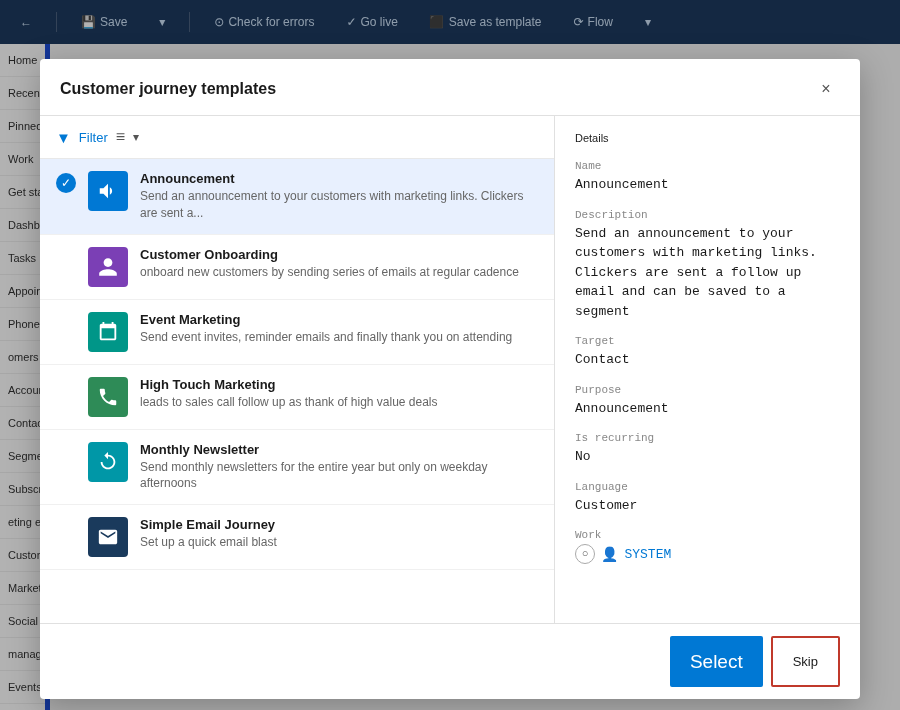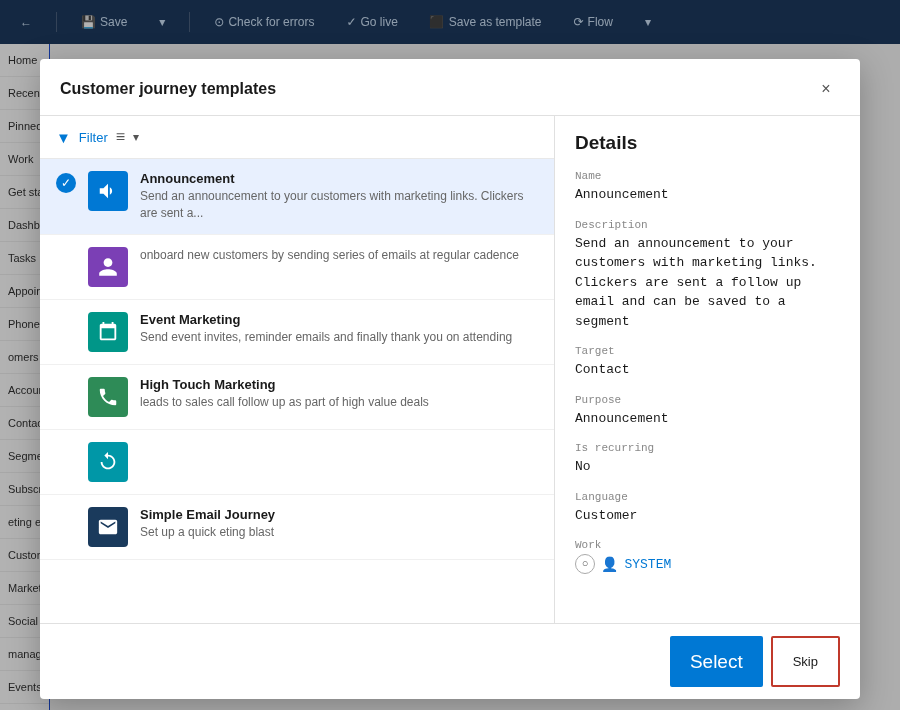--- a/index.html
+++ b/index.html
@@ -40,21 +40,21 @@
       border-radius: 2px;
     }
     .toolbar-divider { width: 1px; height: 20px; background: rgba(255,255,255,0.2); }
 
     
     .left-sidebar {
       position: absolute;
       top: 44px; left: 0; bottom: 0;
       width: 50px;
       background: #fff;
-      border-right: 1px solid #1d4ed8;
+      border-right: 5px solid #1d4ed8;
       overflow: hidden;
     }
     .sidebar-item {
       padding: 10px 8px;
       font-size: 11px;
       color: #333;
       cursor: pointer;
       border-bottom: 1px solid #f0f0f0;
       white-space: nowrap;
       overflow: hidden;
@@ -233,22 +233,22 @@
       line-height: 1.4;
     }
 
     
     .right-panel {
       flex: 1;
       padding: 16px 20px;
       overflow-y: auto;
     }
     .details-title {
-      font-size: 19px;
-      font-weight: 700;
+      font-size: 11px;
+      font-weight: 400;
       color: #1a1a1a;
       margin-bottom: 16px;
     }
     .detail-field {
       margin-bottom: 14px;
       font-family: Liberation Mono, monospace;
     }
     .detail-label {
       font-size: 11px;
       color: #888;
@@ -405,20 +405,21 @@
             </div>
 
             <div class="template-item">
               <div class="check-placeholder"></div>
               <div class="template-icon icon-purple">
                 <svg width="22" height="22" viewBox="0 0 24 24" fill="white">
                     <path d="M12 12c2.7 0 4.8-2.1 4.8-4.8S14.7 2.4 12 2.4 7.2 4.5 7.2 7.2 9.3 12 12 12zm0 2.4c-3.2 0-9.6 1.6-9.6 4.8v2.4h19.2v-2.4c0-3.2-6.4-4.8-9.6-4.8z"></path>
                   </svg>
               </div>
               <div class="template-info">
+                <div class="template-name">Customer Onboarding</div>
                 <div class="template-desc">onboard new customers by sending series of emails at regular cadence</div>
               </div>
             </div>
 
             <div class="template-item">
               <div class="check-placeholder"></div>
               <div class="template-icon icon-teal">
                 <svg width="22" height="22" viewBox="0 0 24 24" fill="white">
                     <path d="M19 3h-1V1h-2v2H8V1H6v2H5c-1.1 0-2 .9-2 2v14c0 1.1.9 2 2 2h14c1.1 0 2-.9 2-2V5c0-1.1-.9-2-2-2zm0 16H5V8h14v11z"></path>
                   </svg>
@@ -431,43 +432,47 @@
 
             <div class="template-item">
               <div class="check-placeholder"></div>
               <div class="template-icon icon-green">
                 <svg width="22" height="22" viewBox="0 0 24 24" fill="white">
                     <path d="M6.6 10.8c1.4 2.8 3.8 5.1 6.6 6.6l2.2-2.2c.3-.3.7-.4 1-.2 1.1.4 2.3.6 3.6.6.6 0 1 .4 1 1V20c0 .6-.4 1-1 1-9.4 0-17-7.6-17-17 0-.6.4-1 1-1h3.5c.6 0 1 .4 1 1 0 1.3.2 2.5.6 3.6.1.3 0 .7-.2 1L6.6 10.8z"></path>
                   </svg>
               </div>
               <div class="template-info">
                 <div class="template-name">High Touch Marketing</div>
-                <div class="template-desc">leads to sales call follow up as part of high value deals</div>
+                <div class="template-desc">leads to sales call follow up as thank of high value deals</div>
               </div>
             </div>
 
             <div class="template-item">
               <div class="check-placeholder"></div>
               <div class="template-icon icon-cyan">
                 <svg width="22" height="22" viewBox="0 0 24 24" fill="white">
                     <path d="M12 4V1L8 5l4 4V6c3.3 0 6 2.7 6 6s-2.7 6-6 6-6-2.7-6-6H4c0 4.4 3.6 8 8 8s8-3.6 8-8-3.6-8-8-8z"></path>
                   </svg>
               </div>
+              <div class="template-info">
+                <div class="template-name">Monthly Newsletter</div>
+                <div class="template-desc">Send monthly newsletters for the entire year but only on weekday afternoons</div>
+              </div>
             </div>
 
             <div class="template-item">
               <div class="check-placeholder"></div>
               <div class="template-icon icon-navy">
                 <svg width="22" height="22" viewBox="0 0 24 24" fill="white">
                     <path d="M20 4H4c-1.1 0-2 .9-2 2v12c0 1.1.9 2 2 2h16c1.1 0 2-.9 2-2V6c0-1.1-.9-2-2-2zm0 4l-8 5-8-5V6l8 5 8-5v2z"></path>
                   </svg>
               </div>
               <div class="template-info">
                 <div class="template-name">Simple Email Journey</div>
-                <div class="template-desc">Set up a quick eting blast</div>
+                <div class="template-desc">Set up a quick email blast</div>
               </div>
             </div>
 
           </div>
         </div>
 
         <div class="right-panel">
           <div class="details-title">Details</div>
 
           <div class="detail-field">

